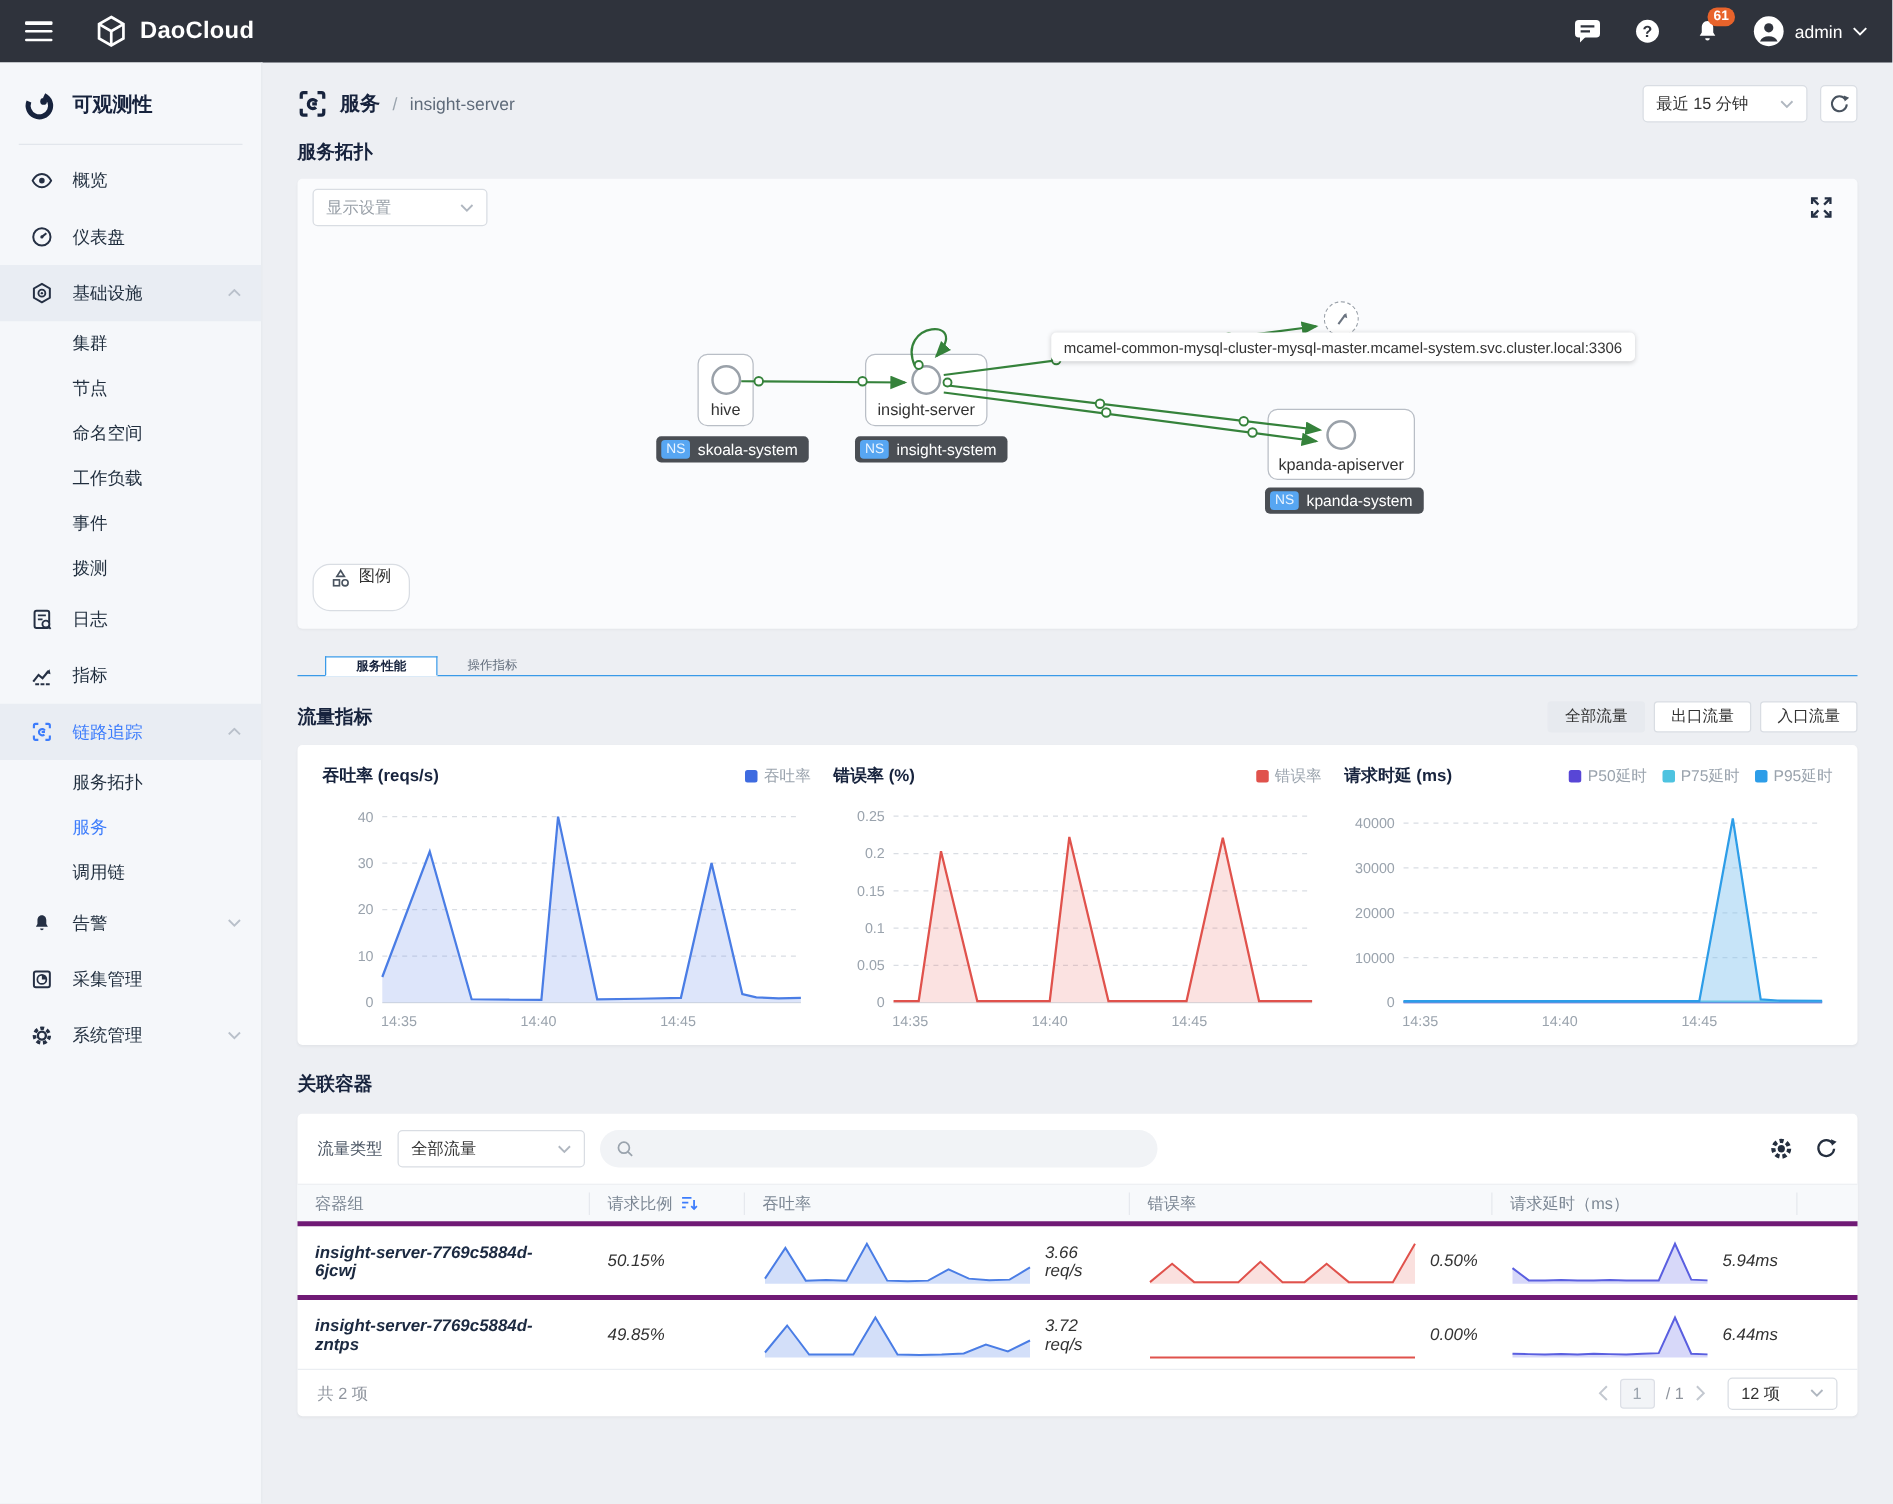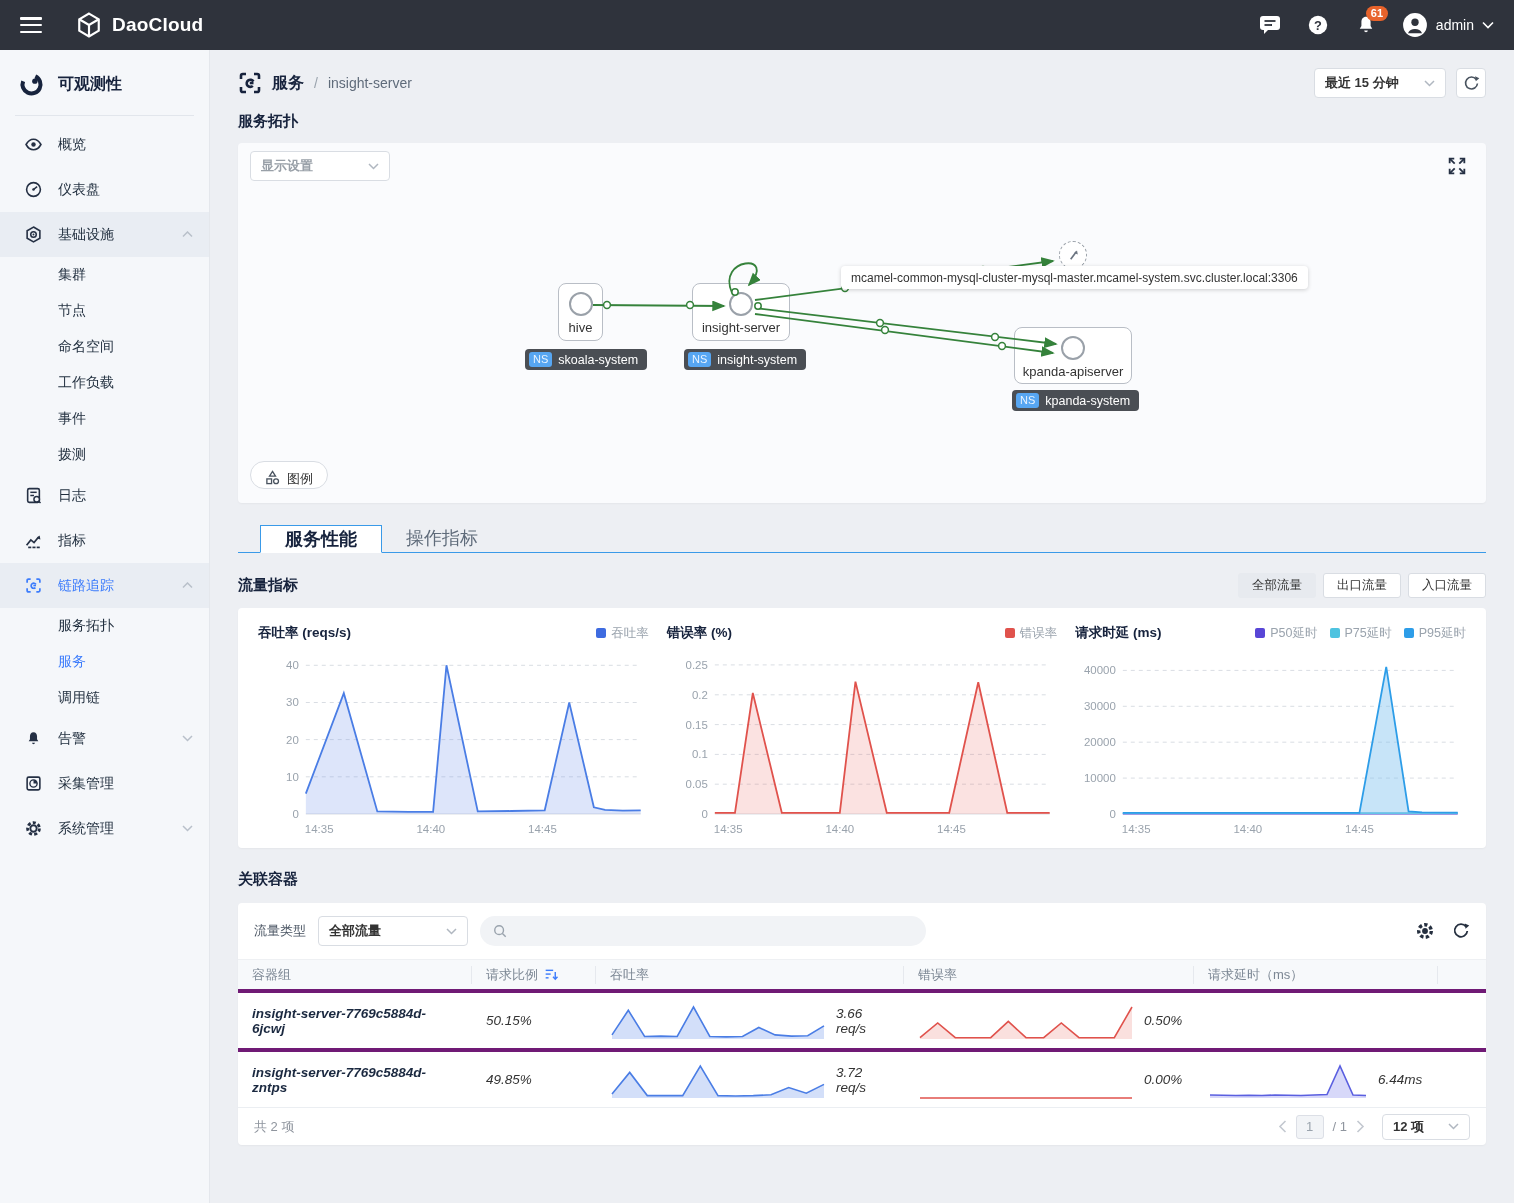--- a/index.html
+++ b/index.html
@@ -34,44 +34,44 @@
   .sub-item { display:flex; align-items:center; height:36px; padding-left:58px; font-size:14px; color:#1f2d3d; cursor:pointer; }
   .chev { color:#b9c0ca; }
 
   
   .page-head { display:flex; align-items:center; padding:18px 0 14px 0; }
   .crumb { display:flex; align-items:center; gap:10px; }
   .crumb-root { font-size:16px; font-weight:700; color:#17233d; }
   .crumb-sep { color:#9aa3ad; font-size:14px; }
   .crumb-cur { color:#5f6b7a; font-size:14px; }
   .head-ctrls { margin-left:auto; display:flex; align-items:center; gap:10px; }
-  .sel { display:flex; align-items:center; justify-content:space-between; background:#fff; border:1px solid #d9dde3; border-radius:4px; height:30px; padding:0 10px; font-size:13px; color:#333; cursor:pointer; gap:20px;font-weight:bold; }
+  .sel { display:flex; align-items:center; justify-content:space-between; background:#fff; border:1px solid #d9dde3; border-radius:4px; height:30px; padding:0 10px; font-size:13px; color:#333; cursor:pointer; gap:20px; }
   .icon-btn { width:30px; height:30px; background:#fff; border:1px solid #d9dde3; border-radius:4px; display:flex; align-items:center; justify-content:center; cursor:pointer; }
 
   .section-title { font-size:15px; font-weight:700; color:#17233d; }
 
   
   .topo-card { position:relative; margin-top:12px; height:360px; background:#fafbfd; border-radius:4px; box-shadow:0 1px 2px rgba(0,0,0,.04); overflow:hidden; }
   .topo-settings { position:absolute; left:12px; top:8px; width:140px; z-index:5; }
   .topo-settings .ph { color:#99a0a8; }
   .expand-btn { position:absolute; right:18px; top:12px; z-index:5; cursor:pointer; }
-  .legend-btn { position:absolute; left:12px; bottom:14px; z-index:5; display:flex; align-items:flex-start; gap:7px; height:28px; padding:8px 14px; background:#fff; border:1px solid #d9dde3; border-radius:14px; font-size:13px; color:#333; cursor:pointer; }
+  .legend-btn { position:absolute; left:12px; bottom:14px; z-index:5; display:flex; align-items:flex-end; gap:7px; height:28px; padding:18px 14px; background:#fff; border:1px solid #d9dde3; border-radius:14px; font-size:13px; color:#333; cursor:pointer; }
   .topo-canvas { position:absolute; inset:0; }
   .topo-edges { position:absolute; left:0; top:0; z-index:2; pointer-events:none; }
   .tnode { position:absolute; z-index:1; background:#fff; border:1px solid #b9bec6; border-radius:8px; display:flex; flex-direction:column; align-items:center; padding-top:8px; cursor:pointer; }
   .tnode-circle { width:24px; height:24px; border:2px solid #9aa1a9; border-radius:50%; background:#fff; }
   .tnode-label { font-size:13px; color:#333; background:#fff; padding:0 3px; margin-top:4px; border-radius:3px; white-space:nowrap; }
   .ext-node { position:absolute; z-index:1; width:28px; height:28px; border:1.6px dashed #9aa1a9; border-radius:50%; background:#fff; display:flex; align-items:center; justify-content:center; cursor:pointer; }
   .ext-label { position:absolute; z-index:3; height:23px; background:#fff; border-radius:4px; box-shadow:0 1px 4px rgba(0,0,0,.18); font-size:12px; color:#333; display:flex; align-items:center; padding:0 10px; white-space:nowrap; }
   .ns-chip { position:absolute; z-index:3; height:21px; background:#4a4e54; color:#fff; border-radius:4px; display:flex; align-items:center; gap:6px; padding:0 9px 0 4px; font-size:12.5px; }
   .ns-tag { background:#57a6f2; color:#eaf4ff; border-radius:3px; padding:0 4px; font-size:11px; line-height:15px; font-style:normal; }
 
   
   .tabbar { margin-top:21px; display:flex; align-items:flex-end; border-bottom:1px solid #3a9ae8; }
-  .tab { height:28px; padding:0 24px; display:flex; align-items:center; font-size:18px; color:#5f6b7a; cursor:pointer; }
+  .tab { height:16px; padding:0 24px; display:flex; align-items:center; font-size:10px; color:#5f6b7a; cursor:pointer; }
   .tab.active { margin-left:22px; margin-bottom:-1px; background:#fff; border:1px solid #3a9ae8; border-bottom:1px solid #fff; color:#17233d; font-weight:700; }
 
   
   .traffic-head { margin-top:20px; display:flex; align-items:center; }
   .btn-row { margin-left:auto; display:flex; gap:7px; }
   .pill-btn { height:25px; padding:0 13px; font-size:12.5px; display:flex; align-items:center; border-radius:3px; cursor:pointer; background:#fff; border:1px solid #d9dde3; color:#333; }
   .pill-btn.active { background:#e7eaef; border:1px solid #e7eaef; }
 
   .charts-card { margin-top:10px; background:#fff; border-radius:4px; box-shadow:0 1px 2px rgba(0,0,0,.04); padding:16px 20px 8px 20px; display:flex; gap:18px; }
   .chart { flex:1; min-width:0; }
@@ -631,20 +631,29 @@
         </div>
         <div class="td">
           <span class="spark" style="width: 216px; height: 46px;">
               <svg width="216" height="46" viewBox="0 0 216 46">
                 <polygon points="2.0,41 2.0,39.7 19.7,25.0 37.3,39.7 55.0,39.7 72.7,39.7 90.3,23.4 108.0,39.7 125.7,39.7 143.3,25.0 161.0,39.7 178.7,39.7 196.3,39.7 214.0,9.0 214.0,41" fill="rgba(233,112,105,0.22)"></polygon>
                 <polyline points="2.0,39.7 19.7,25.0 37.3,39.7 55.0,39.7 72.7,39.7 90.3,23.4 108.0,39.7 125.7,39.7 143.3,25.0 161.0,39.7 178.7,39.7 196.3,39.7 214.0,9.0" fill="none" stroke="#e0524c" stroke-width="1.6"></polyline>
               </svg>
             </span>
           <span>0.50%</span>
         </div>
+        <div class="td">
+          <span class="spark" style="width: 160px; height: 46px;">
+              <svg width="160" height="46" viewBox="0 0 160 46">
+                <polygon points="2.0,41 2.0,28.5 15.0,38.3 28.0,38.3 41.0,38.0 54.0,38.3 67.0,38.3 80.0,38.0 93.0,38.3 106.0,38.3 119.0,38.3 132.0,9.0 145.0,37.7 158.0,38.3 158.0,41" fill="rgba(110,115,235,0.28)"></polygon>
+                <polyline points="2.0,28.5 15.0,38.3 28.0,38.3 41.0,38.0 54.0,38.3 67.0,38.3 80.0,38.0 93.0,38.3 106.0,38.3 119.0,38.3 132.0,9.0 145.0,37.7 158.0,38.3" fill="none" stroke="#5a5fe0" stroke-width="1.6"></polyline>
+              </svg>
+            </span>
+          <span>5.94ms</span>
+        </div>
         <div class="td"></div>
       </div>
 
       <div class="tgrid trow">
         <div class="td">
             <span class="pod-name">insight-server-7769c5884d-zntps</span>
           </div>
         <div class="td">
             <span>49.85%</span>
           </div>

